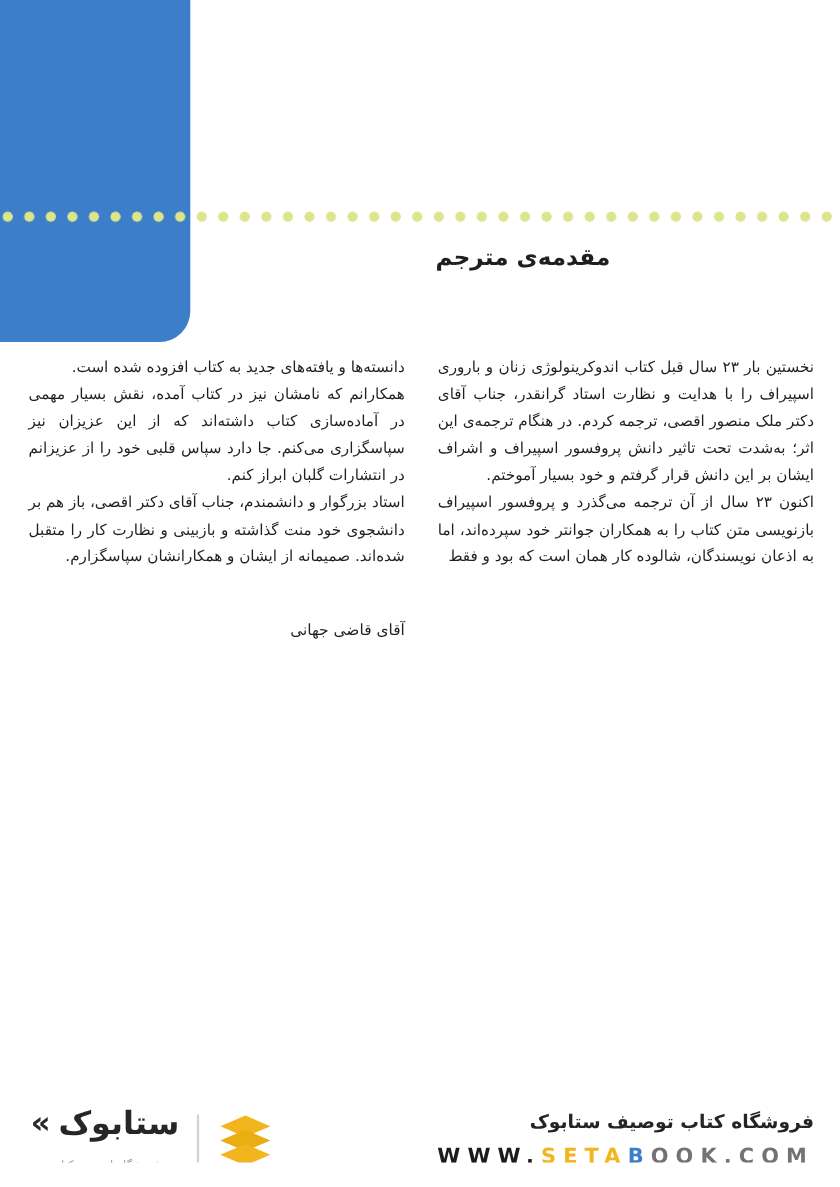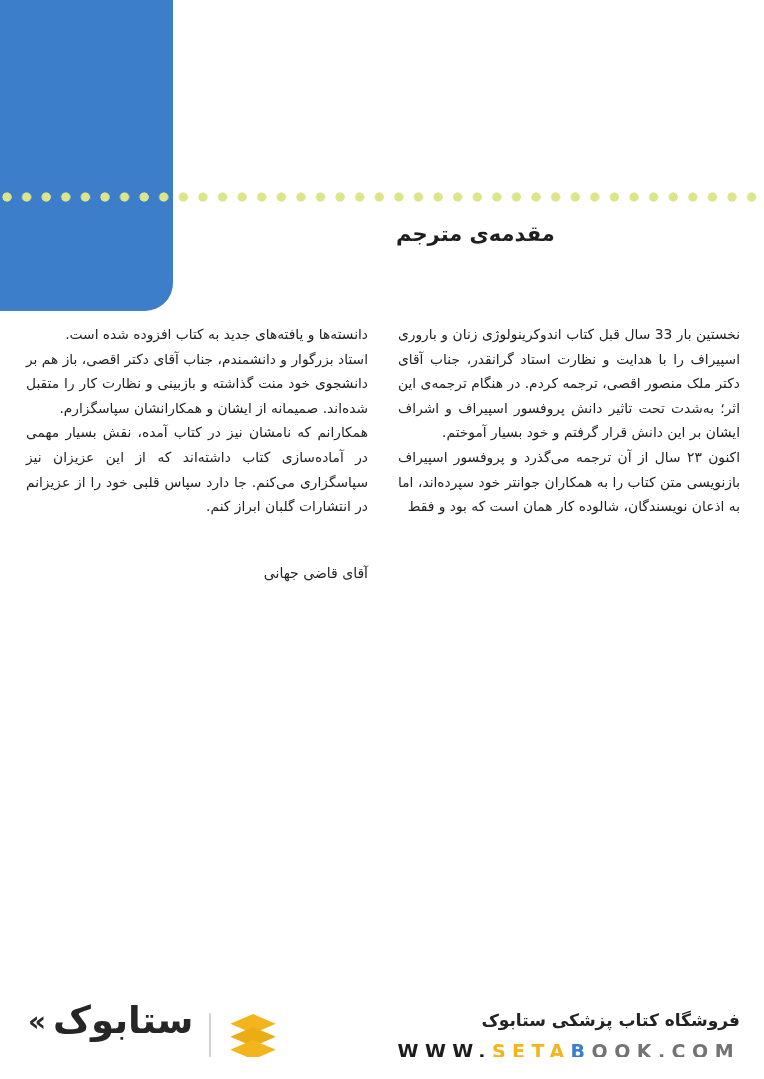--- a/index.html
+++ b/index.html
@@ -56,21 +56,21 @@
 
   
   .footer {
     position:absolute; left:28px; right:24px; top:998px; height:76px;
     display:flex; justify-content:space-between; align-items:center;
   }
   .logo-cluster { display:flex; align-items:center; gap:16px; }
   .wordmark-block { display:flex; flex-direction:column; align-items:center; }
   .wordmark-row { display:flex; align-items:center; gap:7px; direction:ltr; }
   .guillemet { font-size:28px; font-weight:bold; line-height:1; color:#2a2a2a; }
-  .wordmark { font-size:37px; font-weight:bold; direction:rtl; color:#262626; line-height:1.1; }
+  .wordmark { font-size:29px; font-weight:bold; direction:rtl; color:#262626; line-height:1.1; }
   .logo-subtitle { font-size:10.5px; color:var(--subtitle-gray, #8e8e8e); direction:rtl; margin-top:17px; letter-spacing:0.5px; }
   .divider { width:2px; height:46px; background:#d2d2d2; border-radius:1px; }
   .brand-icon svg { display:block; }
 
   .footer-right { text-align:right; }
   .store-name { font-size:17px; font-weight:bold; direction:rtl; margin-bottom:10px; color:#242424; }
   .domain { font-size:19px; font-weight:bold; letter-spacing:0.34em; direction:ltr; white-space:nowrap; }
   .domain span { display:inline;text-align:center; }
 </style>
 </head>
@@ -78,27 +78,27 @@
 
 <div class="page">
 
   <div class="blue-corner"></div>
   <div class="dots-row"></div>
 
   <h1 class="page-title">مقدمه‌ی مترجم</h1>
 
   <div class="columns">
     <div class="col">
-      <p>نخستین بار 33 سال قبل کتاب اندوکرینولوژی زنان و باروری اسپیراف را با هدایت و نظارت استاد گرانقدر، جناب آقای دکتر ملک منصور اقصی، ترجمه کردم. در هنگام ترجمه‌ی این اثر؛ به‌شدت تحت تاثیر دانش پروفسور اسپیراف و اشراف ایشان بر این دانش قرار گرفتم و خود بسیار آموختم.</p>
+      <p>نخستین بار ۲۳ سال قبل کتاب اندوکرینولوژی زنان و باروری اسپیراف را با هدایت و نظارت استاد گرانقدر، جناب آقای دکتر ملک منصور اقصی، ترجمه کردم. در هنگام ترجمه‌ی این اثر؛ به‌شدت تحت تاثیر دانش پروفسور اسپیراف و اشراف ایشان بر این دانش قرار گرفتم و خود بسیار آموختم.</p>
       <p>اکنون ۲۳ سال از آن ترجمه می‌گذرد و پروفسور اسپیراف بازنویسی متن کتاب را به همکاران جوانتر خود سپرده‌اند، اما به اذعان نویسندگان، شالوده کار همان است که بود و فقط</p>
     </div>
     <div class="col">
       <p>دانسته‌ها و یافته‌های جدید به کتاب افزوده شده است.</p>
+      <p>همکارانم که نامشان نیز در کتاب آمده، نقش بسیار مهمی در آماده‌سازی کتاب داشته‌اند که از این عزیزان نیز سپاسگزاری می‌کنم. جا دارد سپاس قلبی خود را از عزیزانم در انتشارات گلبان ابراز کنم.</p>
       <p>استاد بزرگوار و دانشمندم، جناب آقای دکتر اقصی، باز هم بر دانشجوی خود منت گذاشته و بازبینی و نظارت کار را متقبل شده‌اند. صمیمانه از ایشان و همکارانشان سپاسگزارم.</p>
-      <p>همکارانم که نامشان نیز در کتاب آمده، نقش بسیار مهمی در آماده‌سازی کتاب داشته‌اند که از این عزیزان نیز سپاسگزاری می‌کنم. جا دارد سپاس قلبی خود را از عزیزانم در انتشارات گلبان ابراز کنم.</p>
       <span class="author-line">آقای قاضی جهانی</span>
     </div>
   </div>
 
   <div class="footer">
 
     <div class="logo-cluster">
       <div class="wordmark-block">
         <div class="wordmark-row">
           <span class="guillemet">«</span>
@@ -110,21 +110,21 @@
       <div class="brand-icon">
         <svg width="52" height="50" viewBox="0 0 64 60" xmlns="http://www.w3.org/2000/svg">
           <path d="M4 15 L32 3 L60 15 L32 27 Z" fill="#f2b51d"></path>
           <path d="M4 31 L32 19 L60 31 L32 43 Z" fill="#eaae14"></path>
           <path d="M4 47 L32 35 L60 47 L32 59 Z" fill="#f2b51d"></path>
         </svg>
       </div>
     </div>
 
     <div class="footer-right">
-      <div class="store-name">فروشگاه کتاب پزشکی ستابوک</div>
+      <div class="store-name">فروشگاه کتاب توصیف ستابوک</div>
       <div class="domain">
         <span style="color: rgb(28, 28, 28);">WWW.</span><span style="color: rgb(242, 181, 29);">SETA</span><span style="color: rgb(61, 126, 203);">B</span><span style="color: #737373;">OOK.COM</span>
       </div>
     </div>
 
   </div>
 
 </div>
 
 </body></html>

